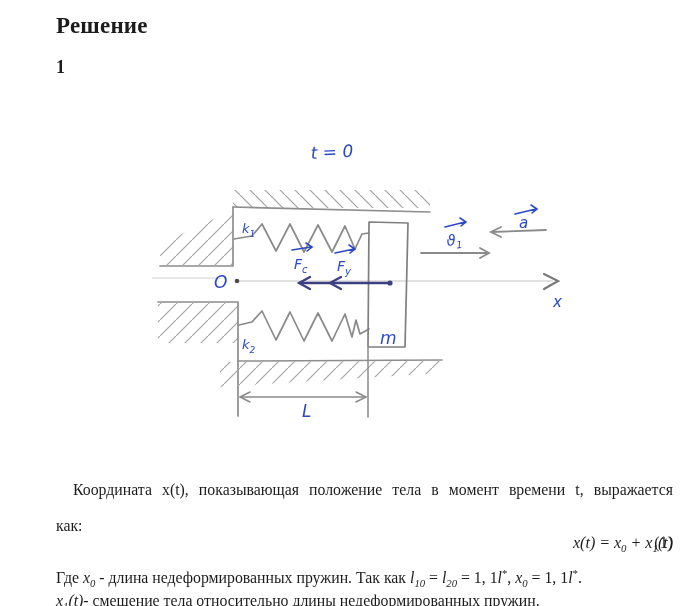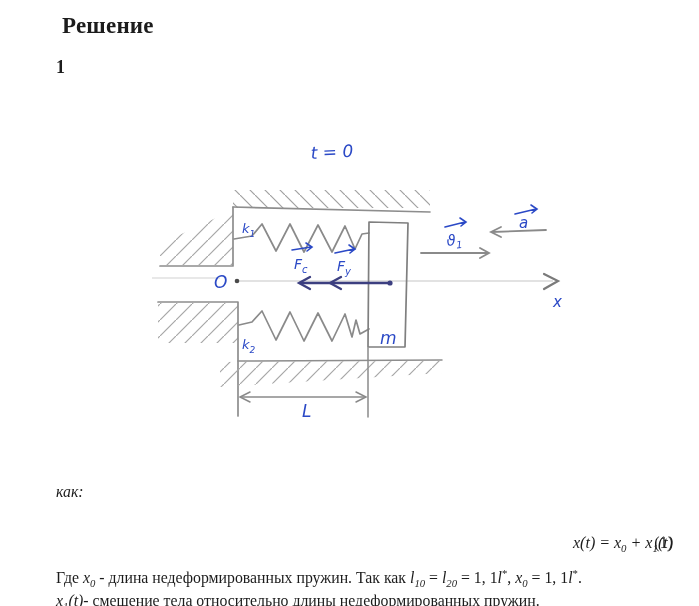--- a/index.html
+++ b/index.html
@@ -3,30 +3,30 @@
 <meta charset="utf-8">
 <style>
   html,body { margin:0; padding:0; }
   body {
     width:699px; height:606px; position:relative; overflow:hidden;
     background:#ffffff; color:#1c1c1c;
     font-family:"Liberation Serif","DejaVu Serif",serif;
   }
   .title {
     position:absolute; left:56px; top:13px;
-    font-size:23px; font-weight:bold; letter-spacing:.2px;margin-left:6px;
+    font-size:23px; font-weight:bold; letter-spacing:.2px;
   }
   .secnum {
     position:absolute; left:56px; top:57px;
     font-size:18px; font-weight:bold;
   }
   .diagram-svg { position:absolute; left:0; top:0; }
   .para1 { position:absolute; left:56px; top:481px; width:617px; font-size:15.8px; }
   .para1 .l1 { text-align:justify; text-align-last:justify; text-indent:17px; height:22px; }
-  .para1 .l2 { margin-top:2px;font-style:italic; }
+  .para1 .l2 { margin-top:14px; }
   .eqrow { position:absolute; left:56px; top:534px; width:617px; font-size:16px; }
   .eq { text-align:right; font-style:italic; }
   .eqnum { position:absolute; right:0; top:0; font-style:normal; }
   .para2 { position:absolute; left:56px; top:566px; width:630px; font-size:15.8px; line-height:23px; }
   .mi { font-style:italic; }
   sub,sup { font-size:68%; line-height:0; }
   
   .hw { font-family:"DejaVu Sans",sans-serif; font-style:italic; fill:#2b49c6; }
 </style>
 </head>
@@ -120,20 +120,21 @@
     <path d="M445,227 L465,222 M460,218 L466,222 L461,226" stroke="#2b49c6" stroke-width="1.6" fill="none" stroke-linecap="round"></path>
     <text class="hw" x="447" y="246" font-size="15" transform="rotate(-6 447 246)"><tspan>ϑ</tspan><tspan dy="3.5" font-size="10">1</tspan></text>
   </g>
   <g>
     <path d="M515,214 L536,209 M531,205 L537,209 L532,213" stroke="#2b49c6" stroke-width="1.6" fill="none" stroke-linecap="round"></path>
     <text class="hw" x="519" y="228" font-size="15">a</text>
   </g>
 </svg>
 
 <div class="para1">
+  <div class="l1">Координата x(t), показывающая положение тела в момент времени t, выражается</div>
   <div class="l2">как:</div>
 </div>
 
 <div class="eqrow">
   <div class="eq"><span>x(t) = x</span><sub>0</sub><span> + x</span><sub>1</sub><span>(t)</span></div>
   <div class="eqnum">(1)</div>
 </div>
 
 <div class="para2">
   <span>Где </span><span class="mi">x</span><sub class="mi">0</sub><span> - длина недеформированных пружин. Так как </span><span class="mi">l</span><sub class="mi">10</sub><span> = </span><span class="mi">l</span><sub class="mi">20</sub><span> = 1, 1</span><span class="mi">l</span><sup>*</sup><span>, </span><span class="mi">x</span><sub class="mi">0</sub><span> = 1, 1</span><span class="mi">l</span><sup>*</sup><span>.</span><br>

